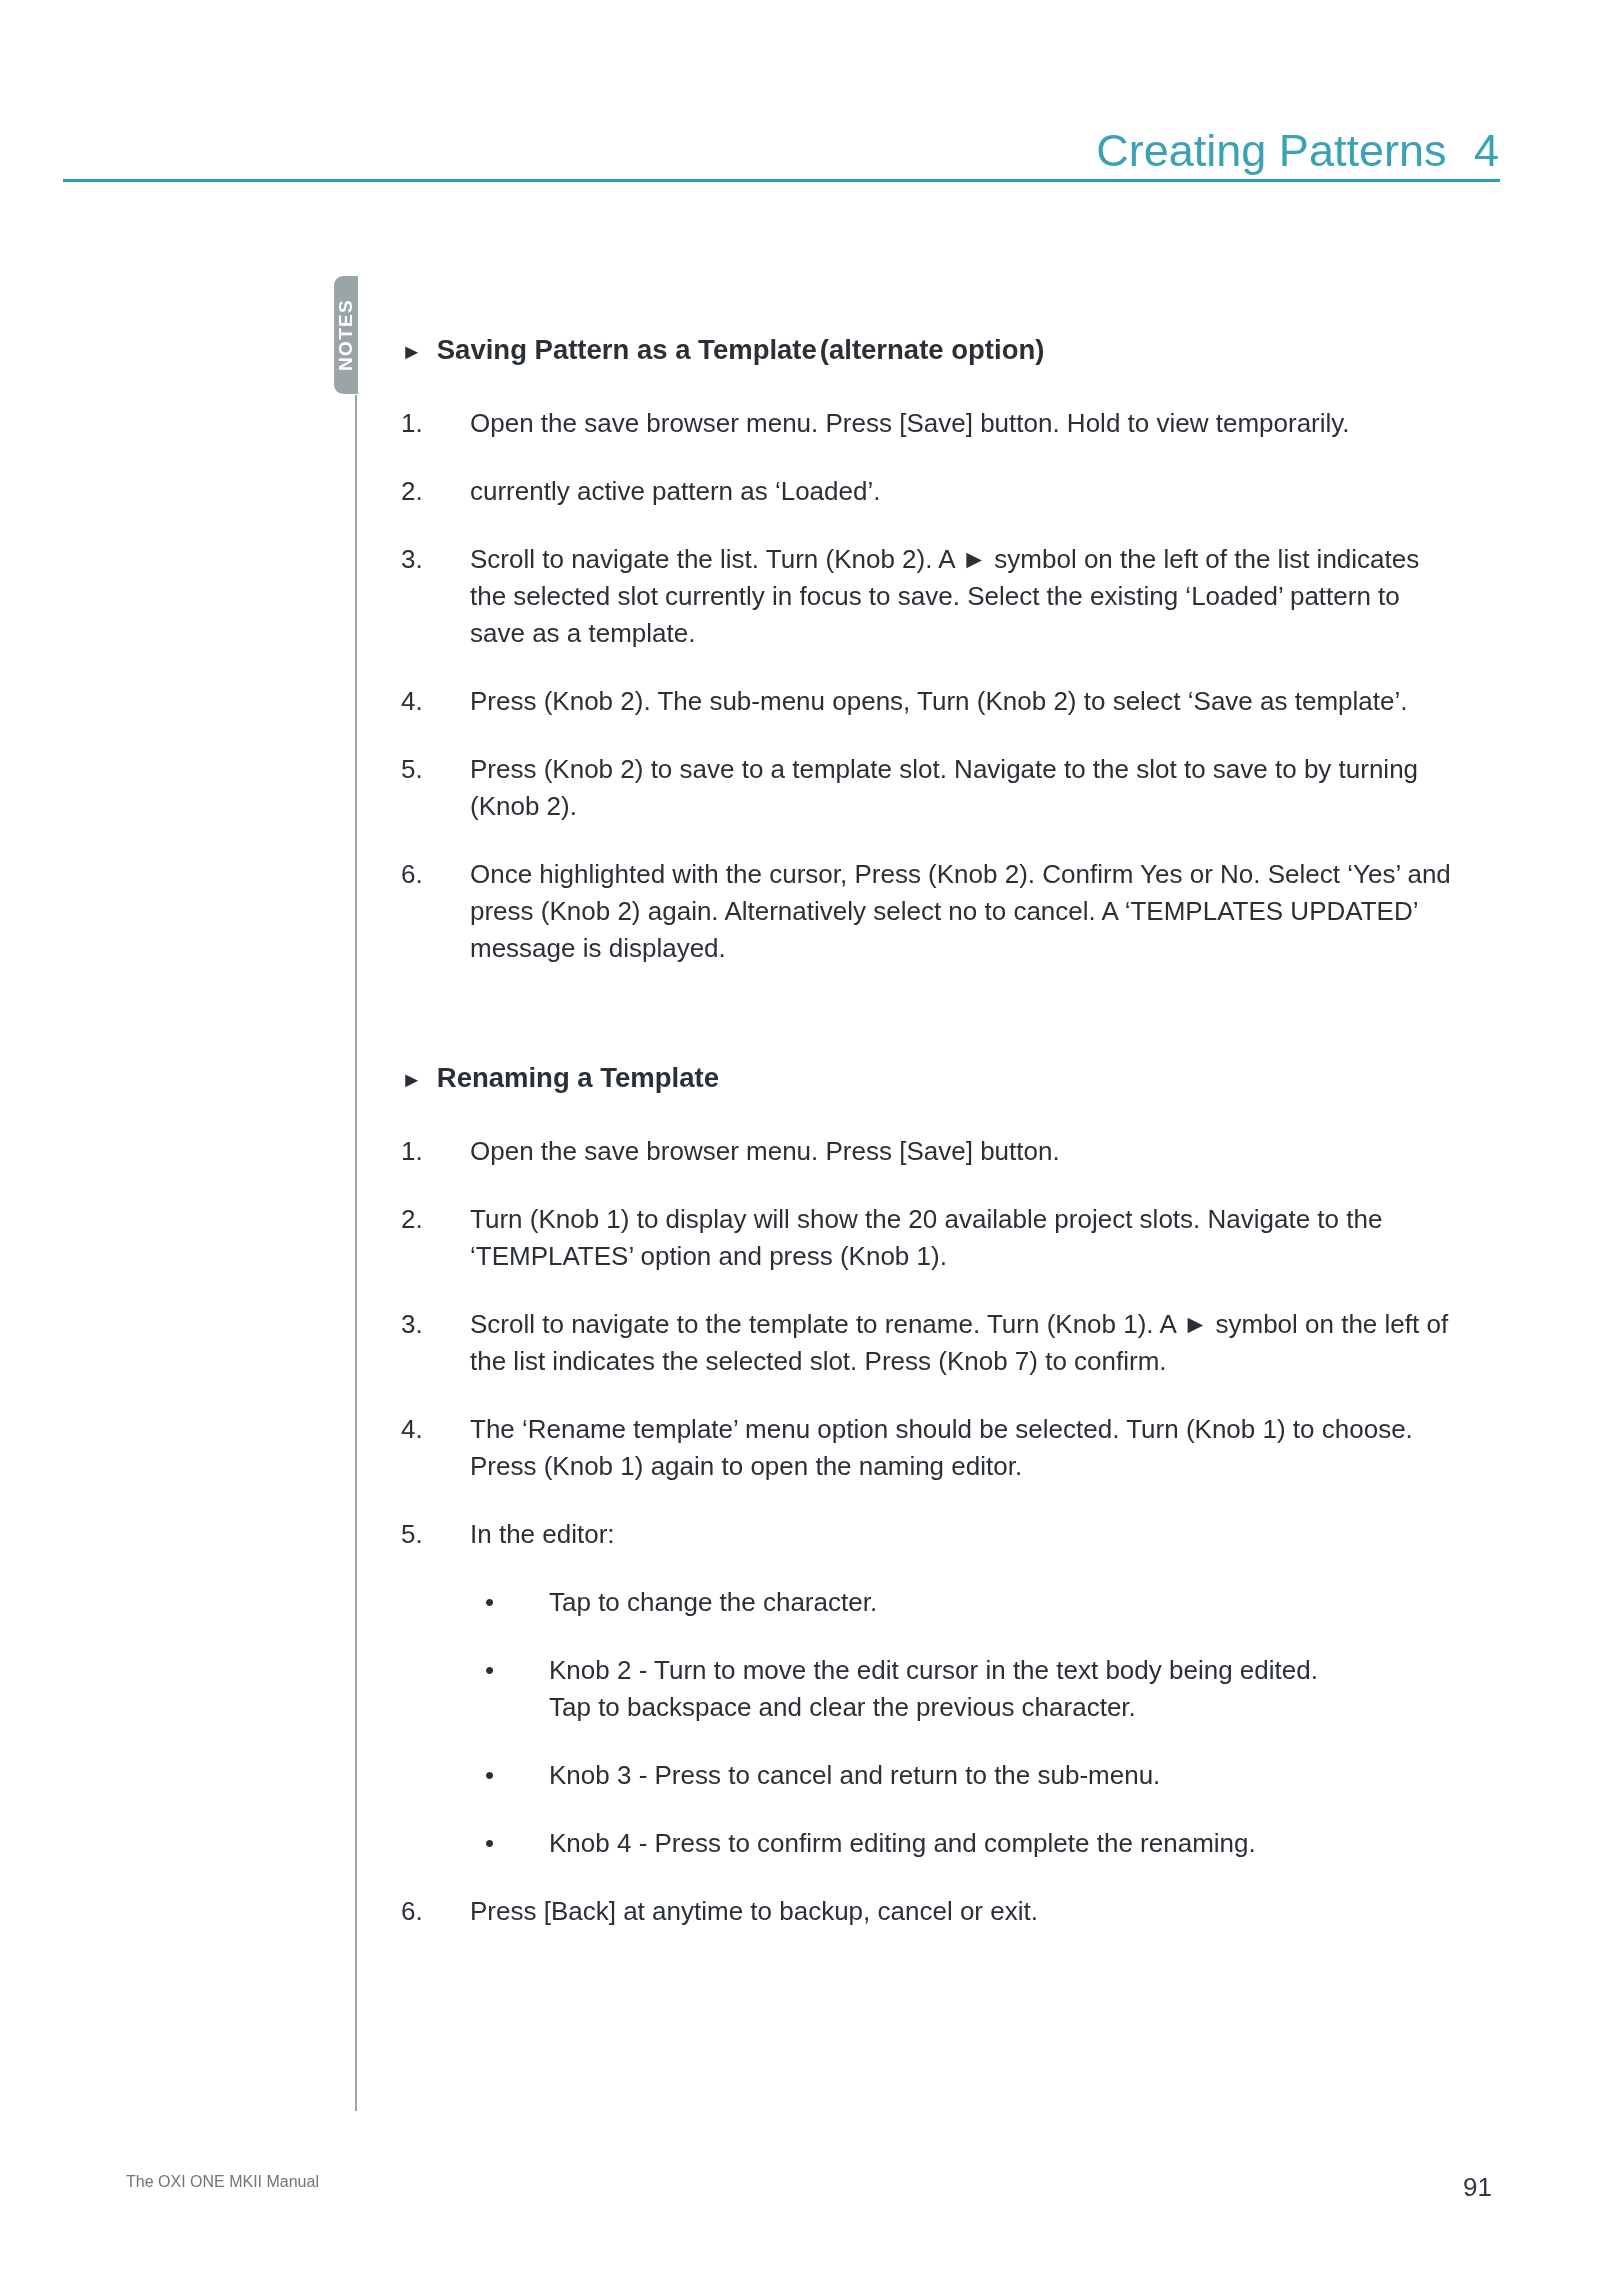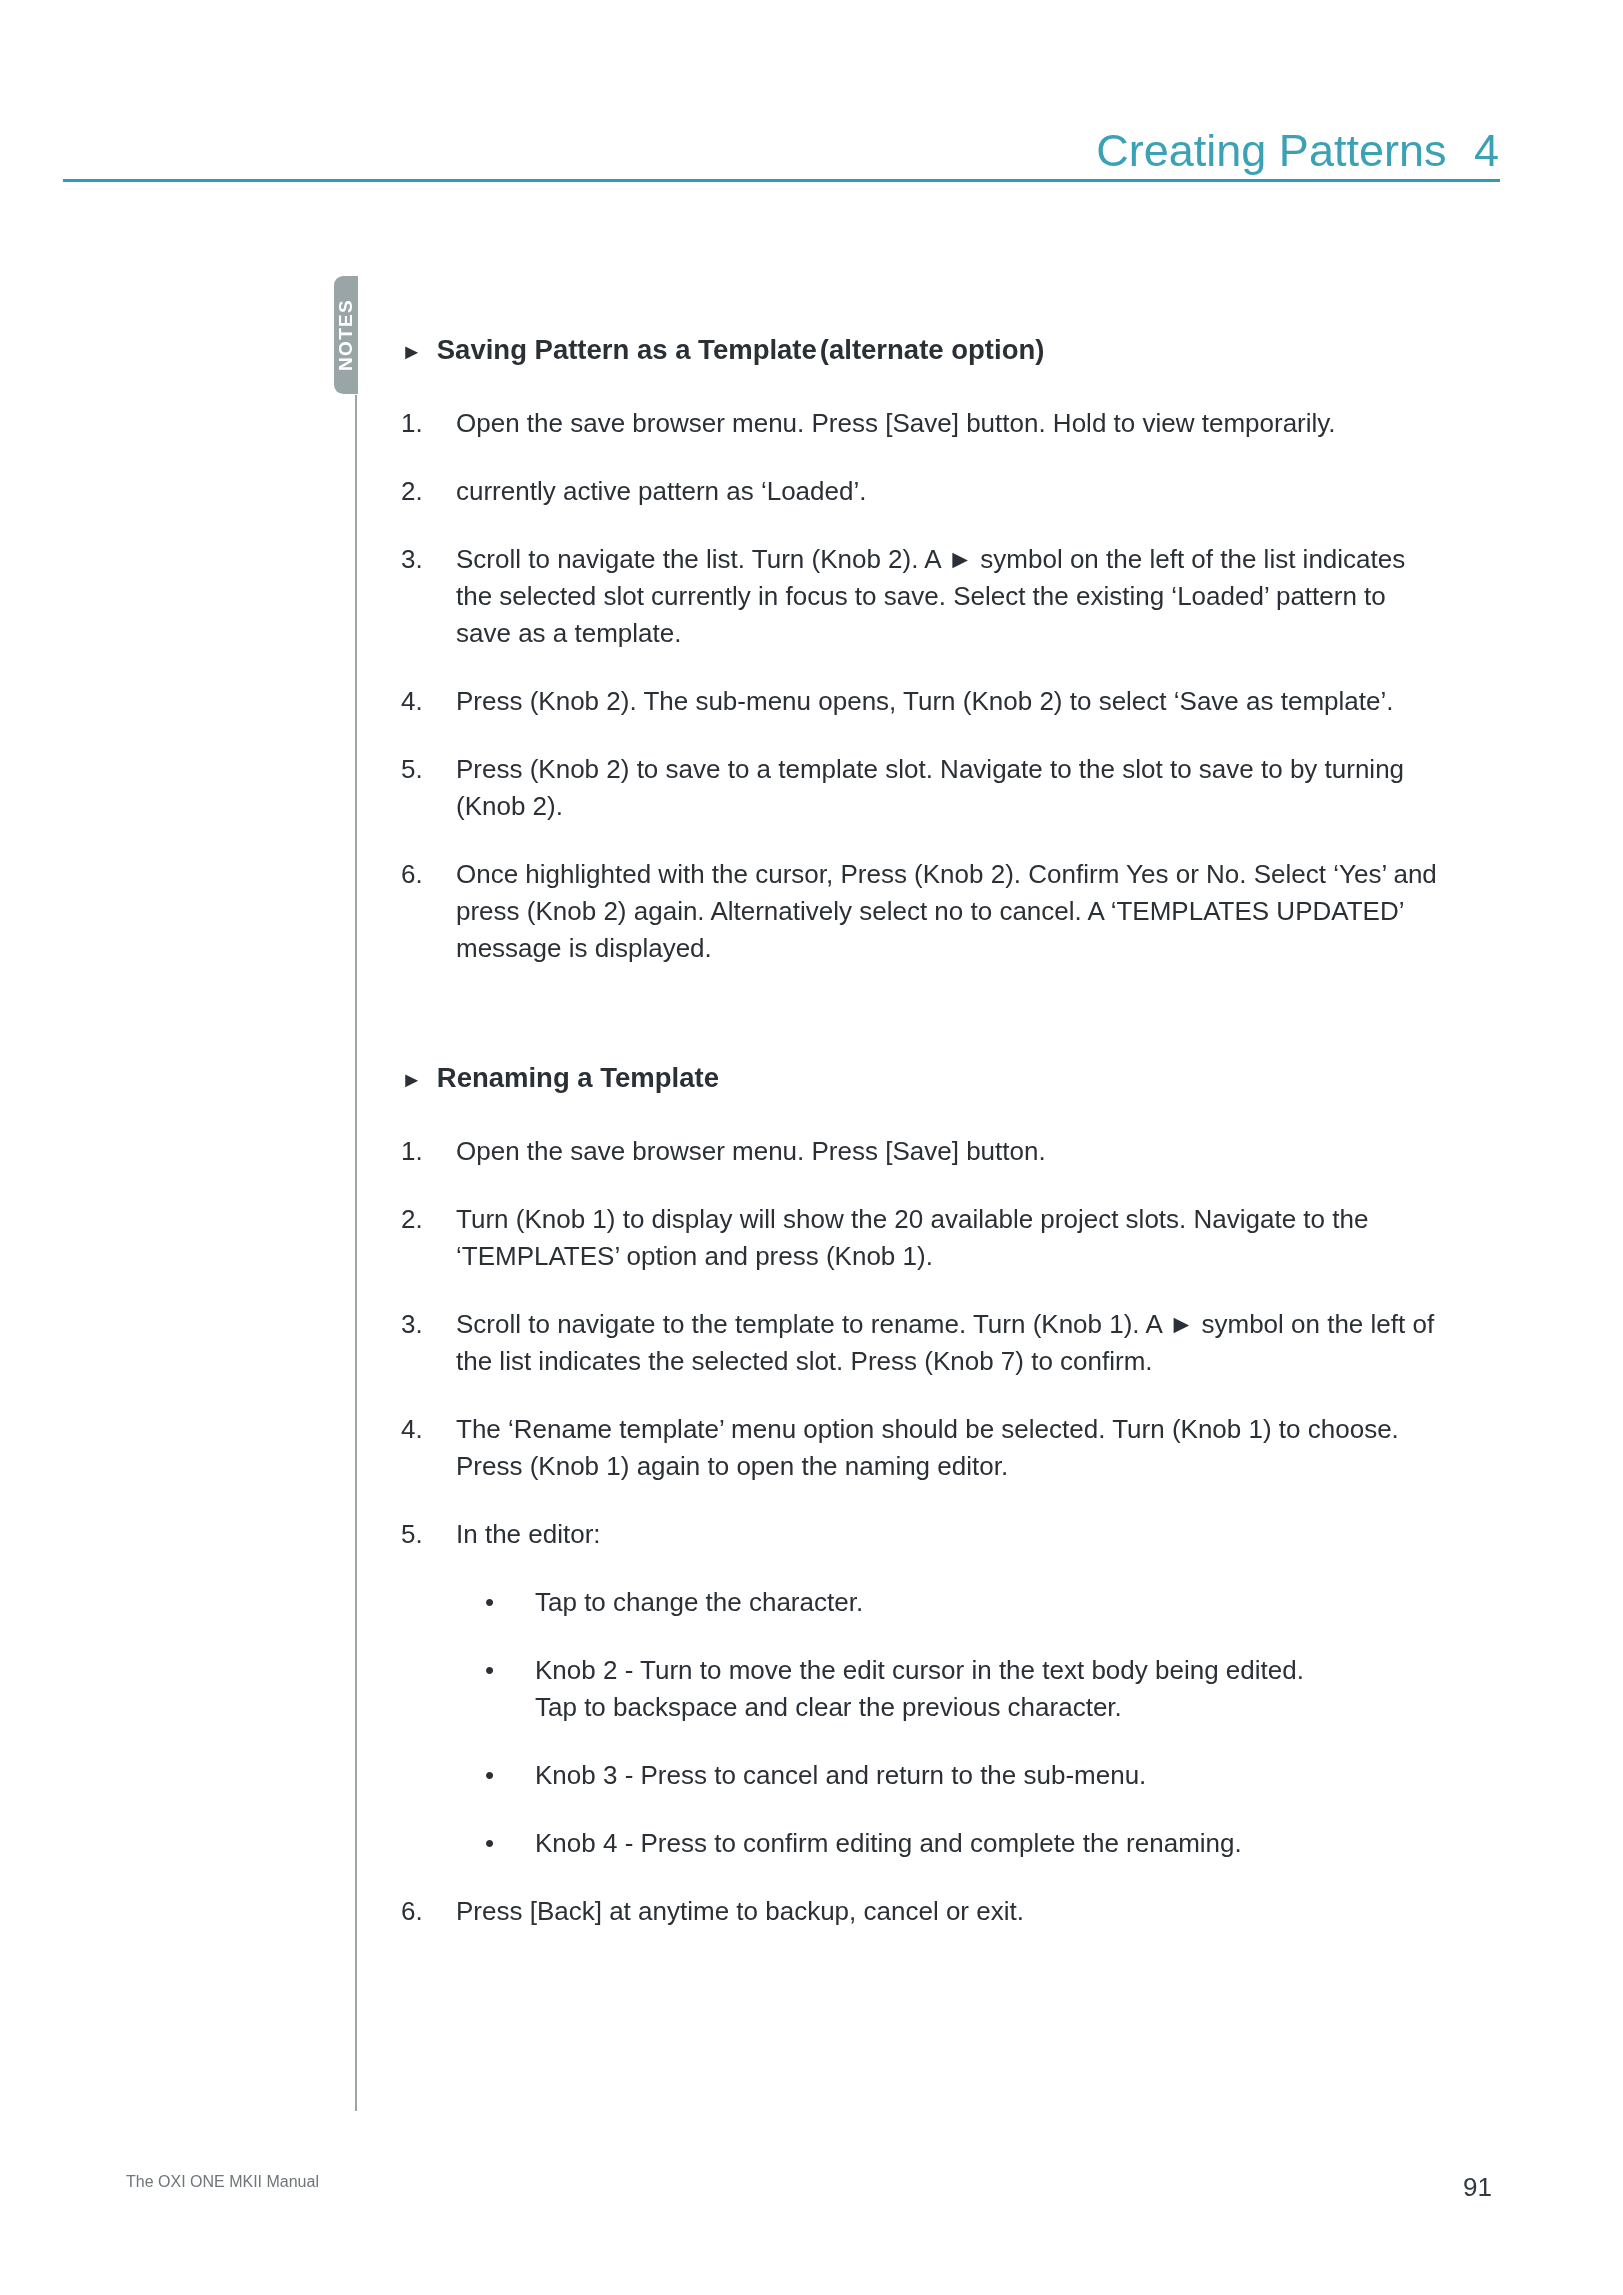--- a/index.html
+++ b/index.html
@@ -41,21 +41,21 @@
   }
   .heading-arrow{font-size:21.6px;margin-right:14.4px;}
   .heading-bold{font-weight:bold;}
   .heading-suffix{margin-left:3px;font-weight:700;}
   .mt-lg{margin-top:92px;}
   .li{
     display:flex;align-items:flex-start;
     font-size:26px;line-height:37px;margin-bottom:31px;
   }
   .li .num{width:55px;flex:none;}
-  .li .body{flex:1;}
+  .li .body{flex:1;margin-left:14px;}
   .line{display:block;white-space:nowrap;}
   .li.bullet{padding-left:84px;}
   .li.bullet .marker{width:50px;flex:none;}
   
   .footer-left{
     position:absolute;left:126px;top:2172px;
     font-size:16px;line-height:1.2;color:#6e7678;
   }
   .footer-page{
     position:absolute;right:131px;top:2174px;text-align:center;

